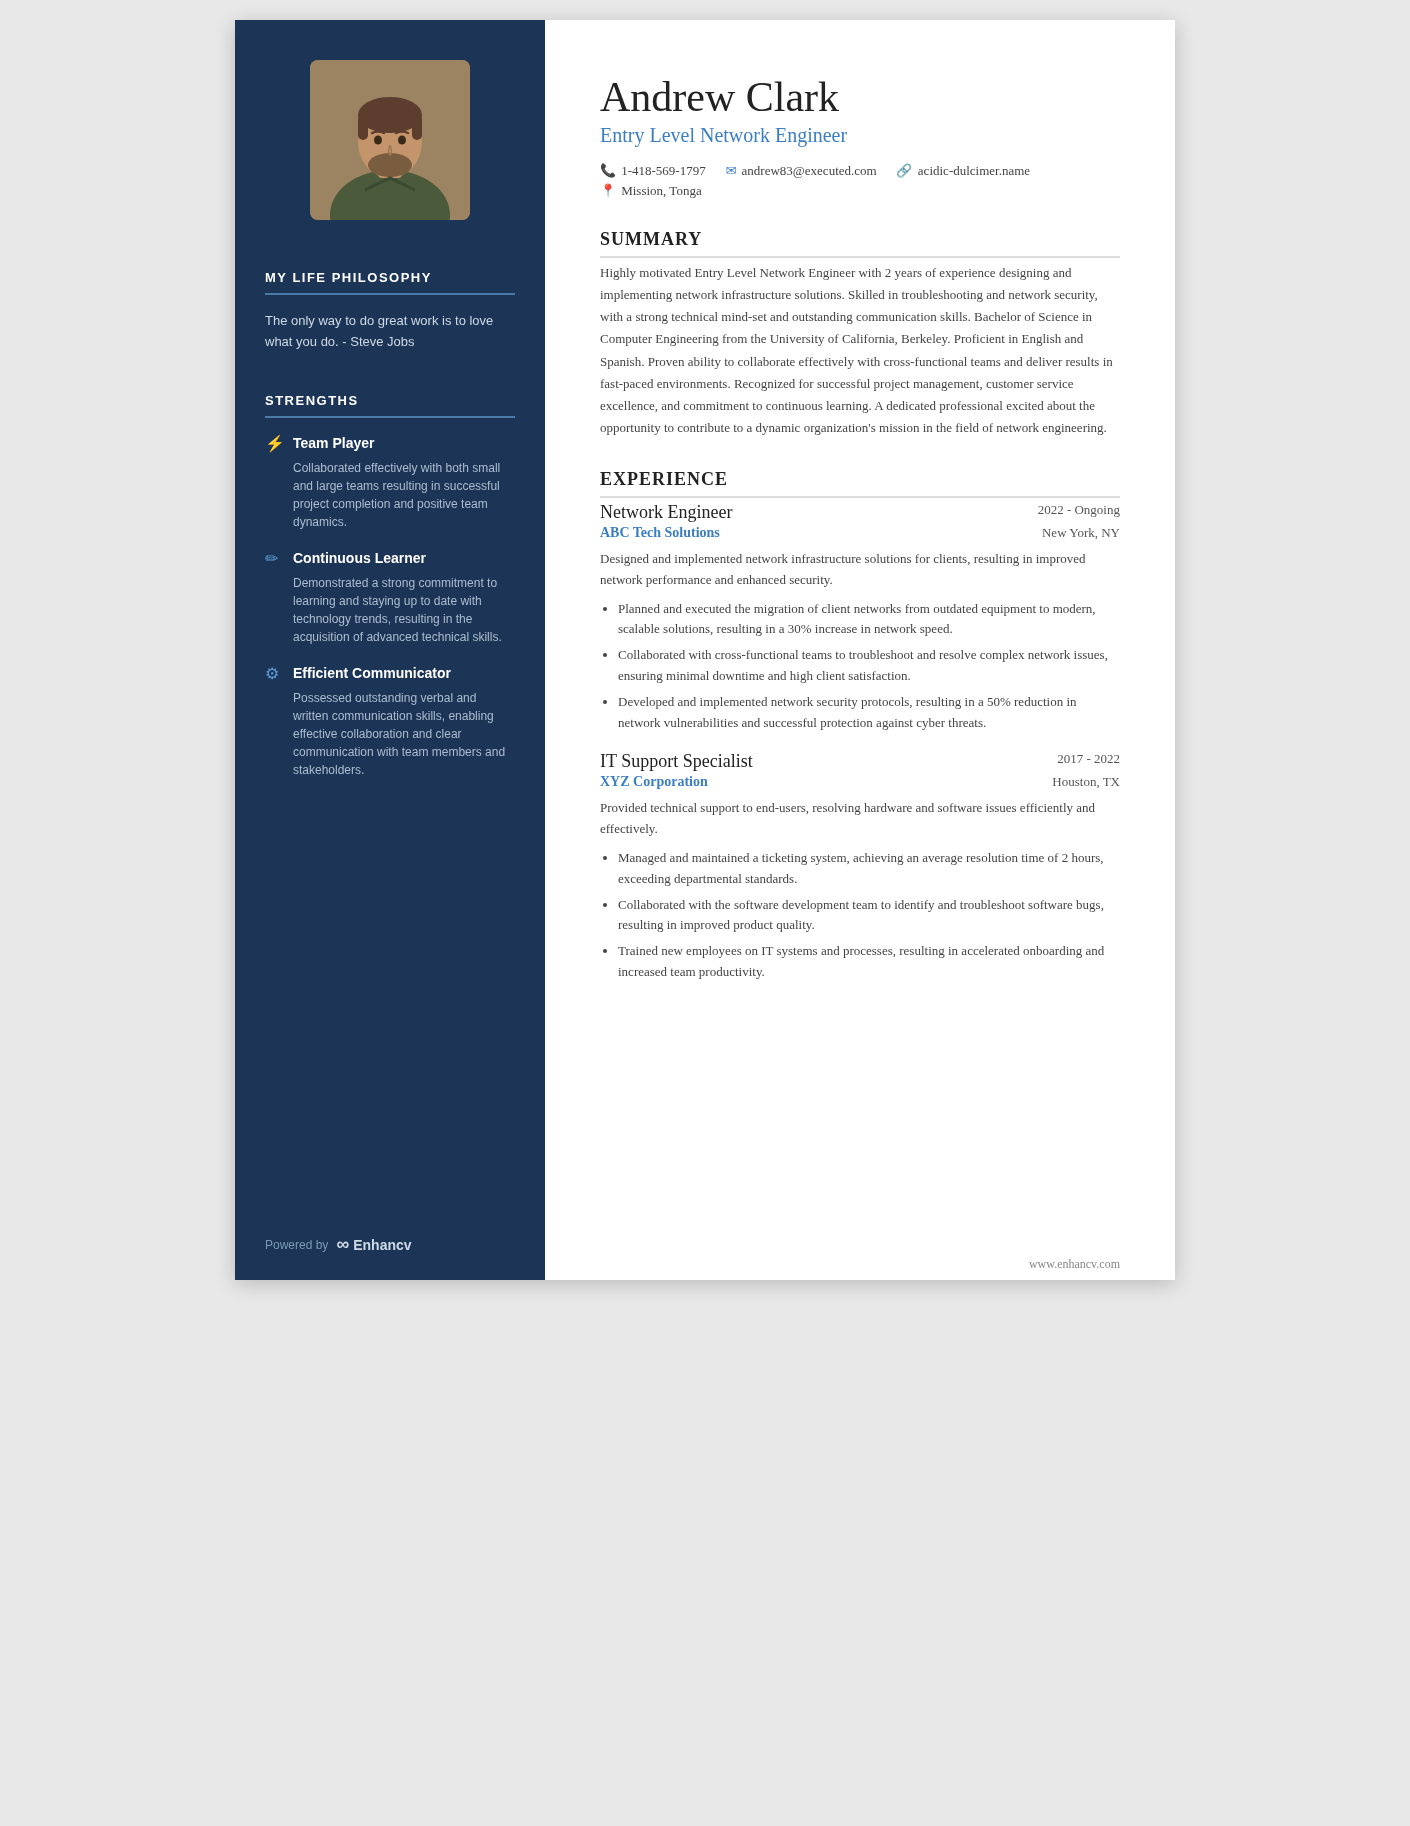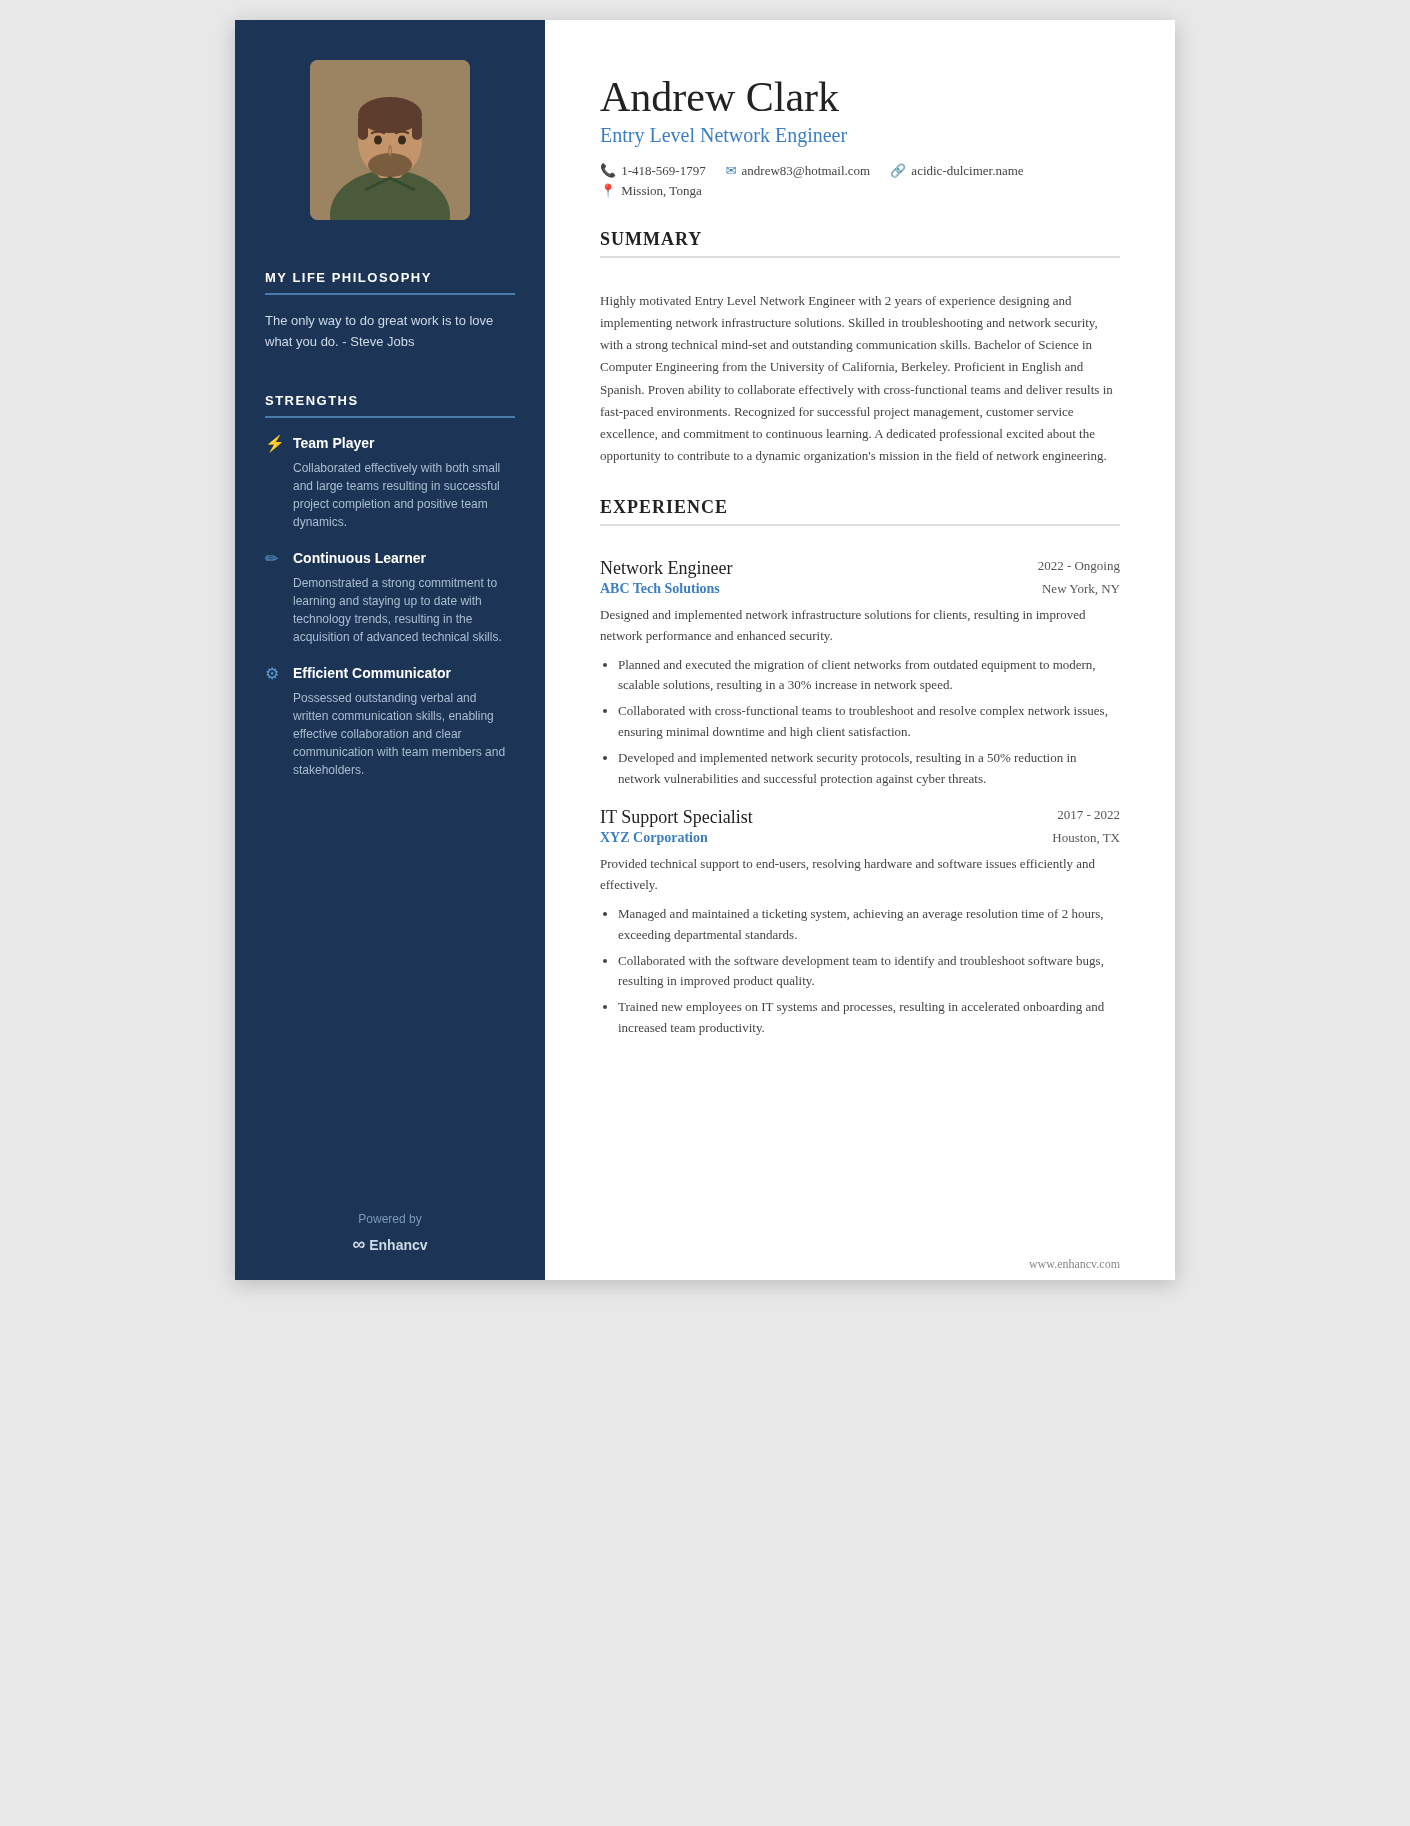--- a/index.html
+++ b/index.html
@@ -91,21 +91,20 @@
       color: #aabdd0;
       line-height: 1.5;
       padding-left: 28px;
     }
     .sidebar-footer {
       margin-top: auto;
       padding: 20px 30px 25px;
       display: flex;
       align-items: center;
       gap: 8px;
-      flex-direction: column;
     }
     .powered-by-text {
       font-size: 12px;
       color: #7a9ab5;
     }
     .enhancv-logo {
       display: flex;
       align-items: center;
       gap: 4px;
       color: #cdd9e5;
@@ -163,21 +162,21 @@
       margin-bottom: 30px;
     }
     .section-title {
       font-size: 18px;
       font-weight: 600;
       color: #222;
       letter-spacing: 1px;
       text-transform: uppercase;
       border-bottom: 2px solid #ddd;
       padding-bottom: 6px;
-      margin-bottom: 32px;
+      margin-bottom: 4px;
       margin-top: 30px;
     }
     .section-title:first-of-type {
       margin-top: 0;
     }
     .summary-text {
       font-size: 13px;
       color: #444;
       line-height: 1.7;
     }
@@ -325,21 +324,21 @@
     <h1 class="name">Andrew Clark</h1>
     <div class="job-title">Entry Level Network Engineer</div>
 
     <div class="contact-row">
       <div class="contact-item">
         <span class="contact-icon">📞</span>
         <span>1-418-569-1797</span>
       </div>
       <div class="contact-item">
         <span class="contact-icon">✉</span>
-        <span>andrew83@hotmail.com</span>
+        <span>andrew83@executed.com</span>
       </div>
       <div class="contact-item">
         <span class="contact-icon">🔗</span>
         <span>acidic-dulcimer.name</span>
       </div>
     </div>
     <div class="contact-row2">
       <span class="contact-icon">📍</span>
       <span>Mission, Tonga</span>
     </div>

